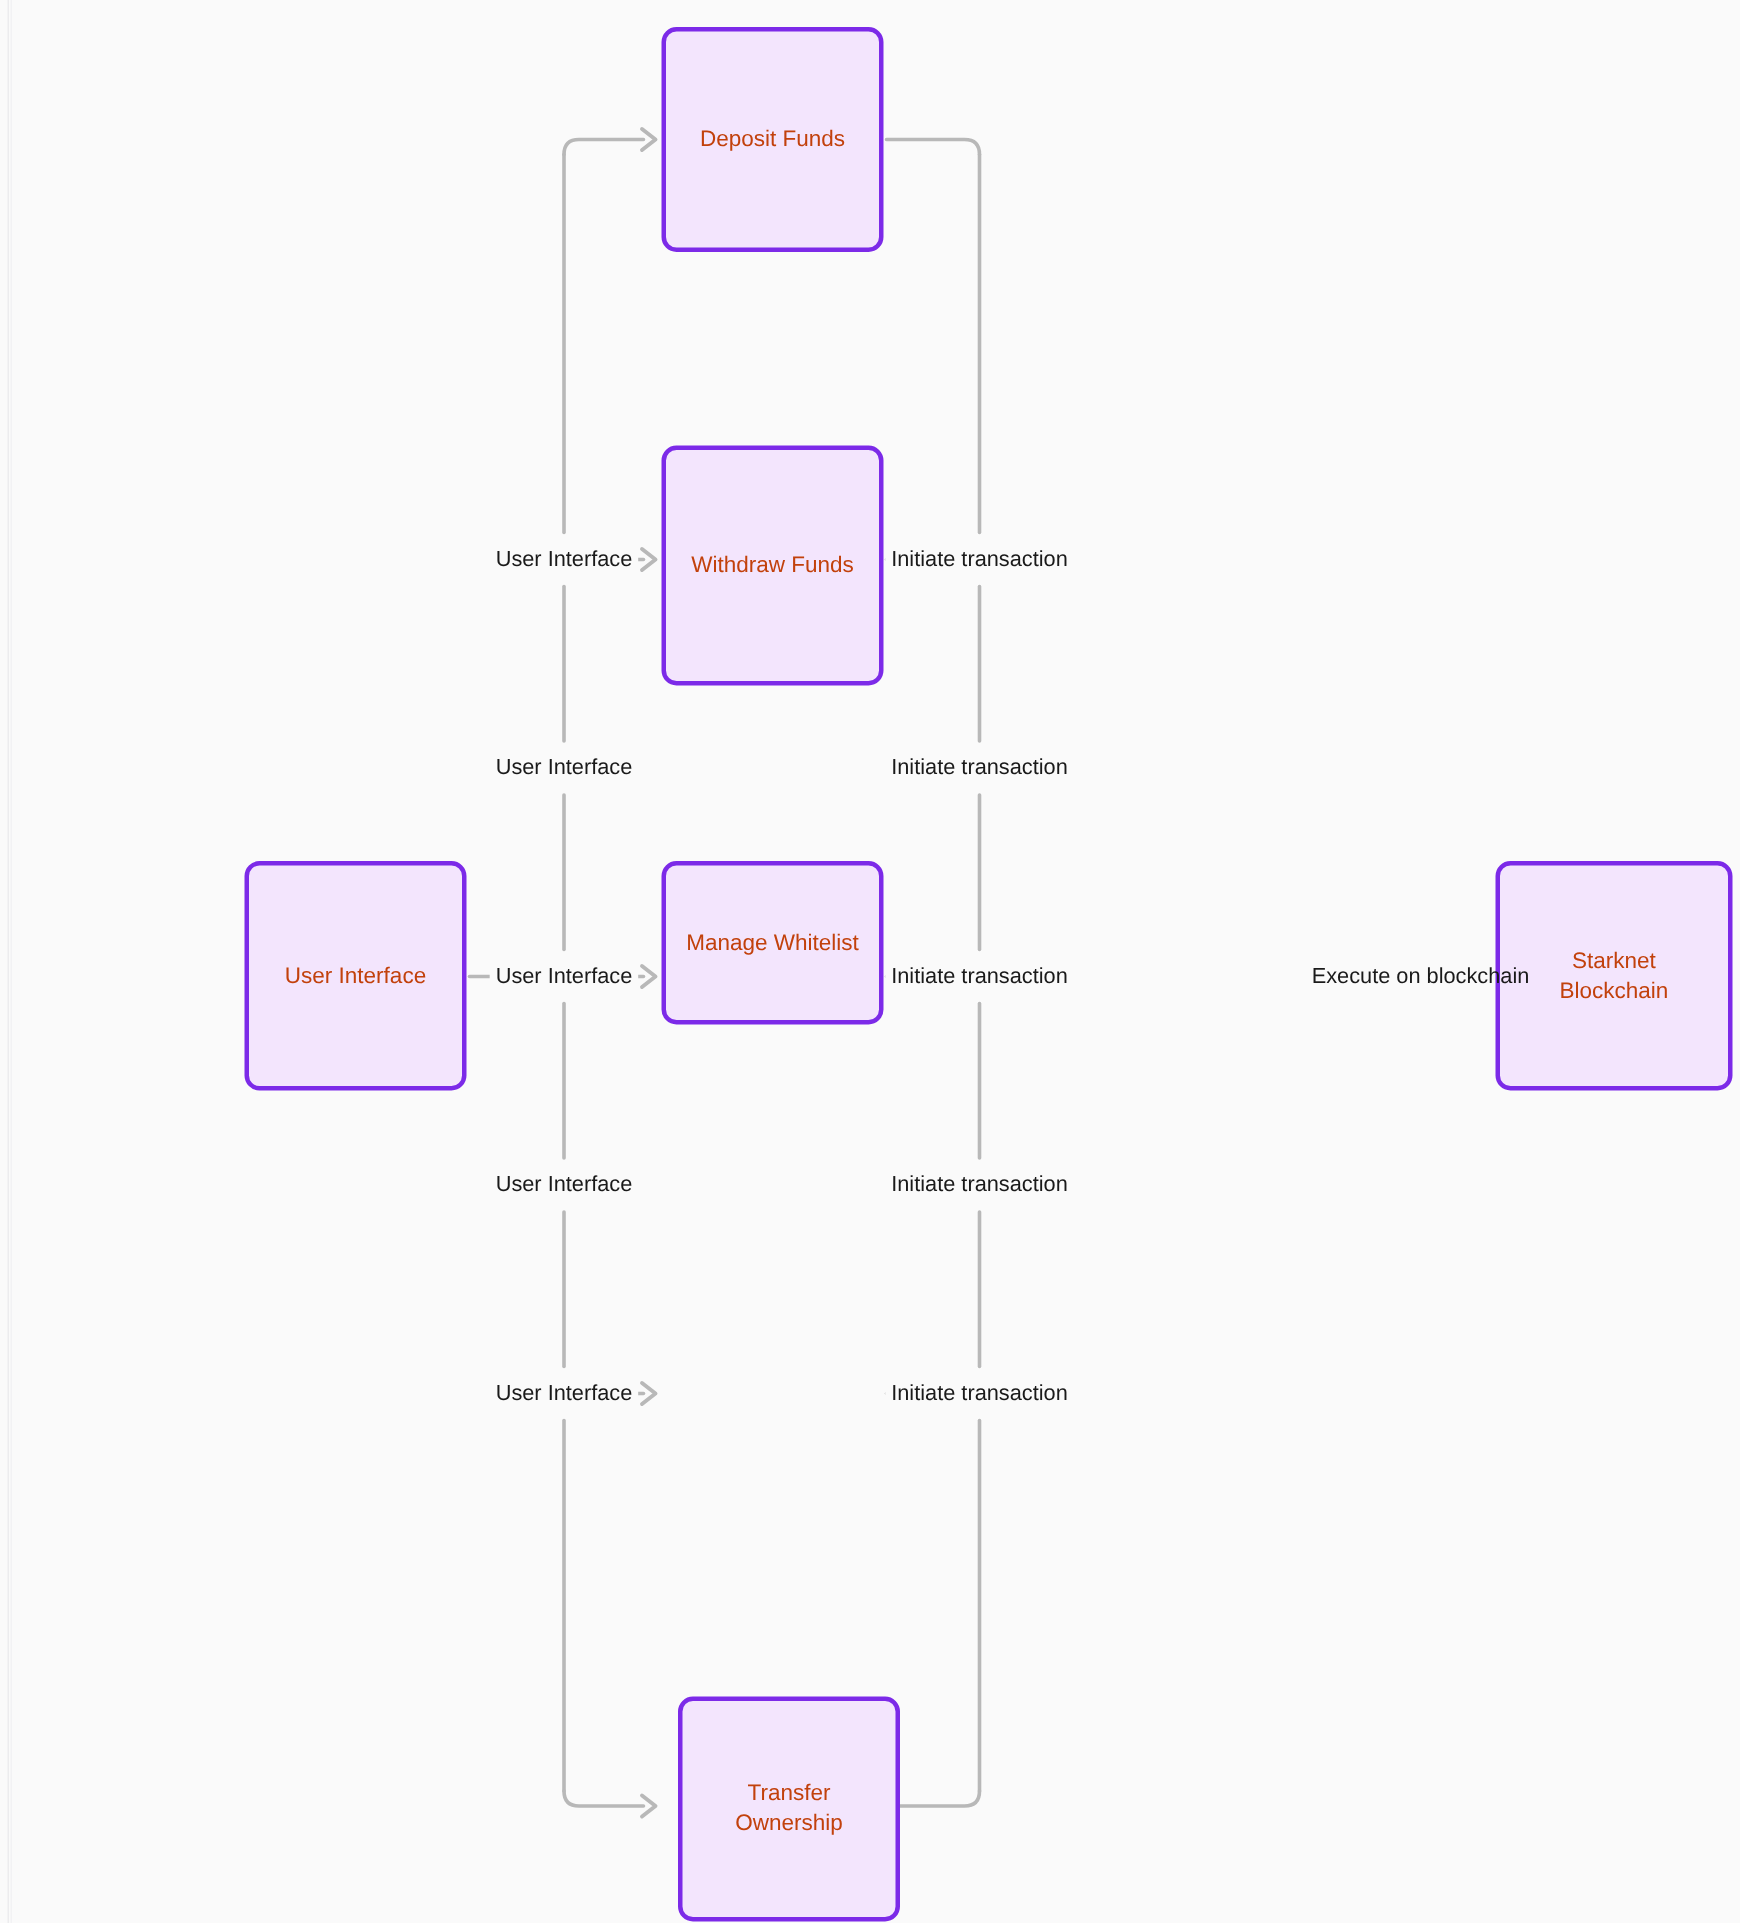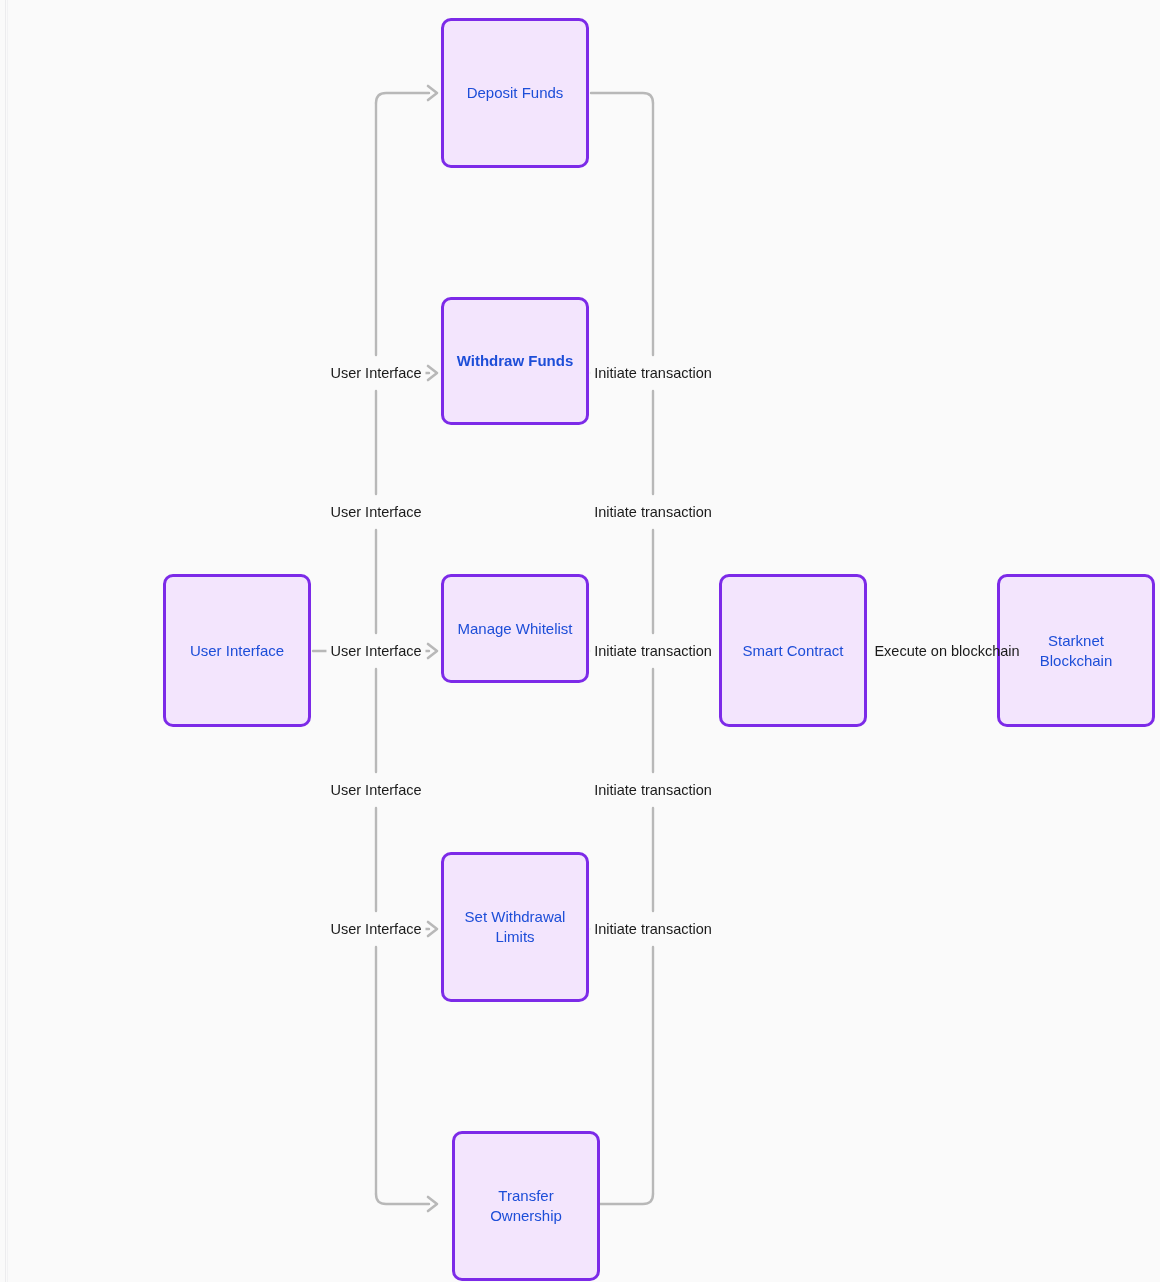--- a/index.html
+++ b/index.html
@@ -30,21 +30,21 @@
   .node {
     position: absolute;
     box-sizing: border-box;
     background: #f3e5fd;
     border: 3px solid #7c2ae8;
     border-radius: 10px;
     display: flex;
     align-items: center;
     justify-content: center;
     text-align: center;
-    color: #1d4ed8;
+    color: #c2410c;
     font-size: 15px;
     line-height: 20px;
     padding: 4px 8px;
     z-index: 3;
   }
   .node-label {
     display: block;
     white-space: pre-line;
   }
   .edge-label {
@@ -135,41 +135,34 @@
   </svg>
 
   <div class="node" style="left:163px; top:574px; width:148px; height:153px;">
     <span class="node-label">User Interface</span>
   </div>
 
   <div class="node" style="left:441px; top:18px; width:148px; height:150px;">
     <span class="node-label">Deposit Funds</span>
   </div>
 
-  <div class="node" style="left:441px; top:297px; width:148px; height:128px;font-weight:bold;">
+  <div class="node" style="left:441px; top:297px; width:148px; height:160px;">
     <span class="node-label">Withdraw Funds</span>
   </div>
 
   <div class="node" style="left:441px; top:574px; width:148px; height:109px;">
     <span class="node-label">Manage Whitelist</span>
   </div>
 
-  <div class="node" style="left:441px; top:852px; width:148px; height:150px;">
-    <span class="node-label">Set Withdrawal
-Limits</span>
-  </div>
 
   <div class="node" style="left:452px; top:1131px; width:148px; height:150px;">
     <span class="node-label">Transfer
 Ownership</span>
   </div>
 
-  <div class="node" style="left:719px; top:574px; width:148px; height:153px;">
-    <span class="node-label">Smart Contract</span>
-  </div>
 
   <div class="node" style="left:997px; top:574px; width:158px; height:153px;">
     <span class="node-label">Starknet
 Blockchain</span>
   </div>
 
   <div class="edge-label" style="left:376px; top:373px;">User Interface</div>
   <div class="edge-label" style="left:376px; top:512px;">User Interface</div>
   <div class="edge-label" style="left:376px; top:651px;">User Interface</div>
   <div class="edge-label" style="left:376px; top:790px;">User Interface</div>

